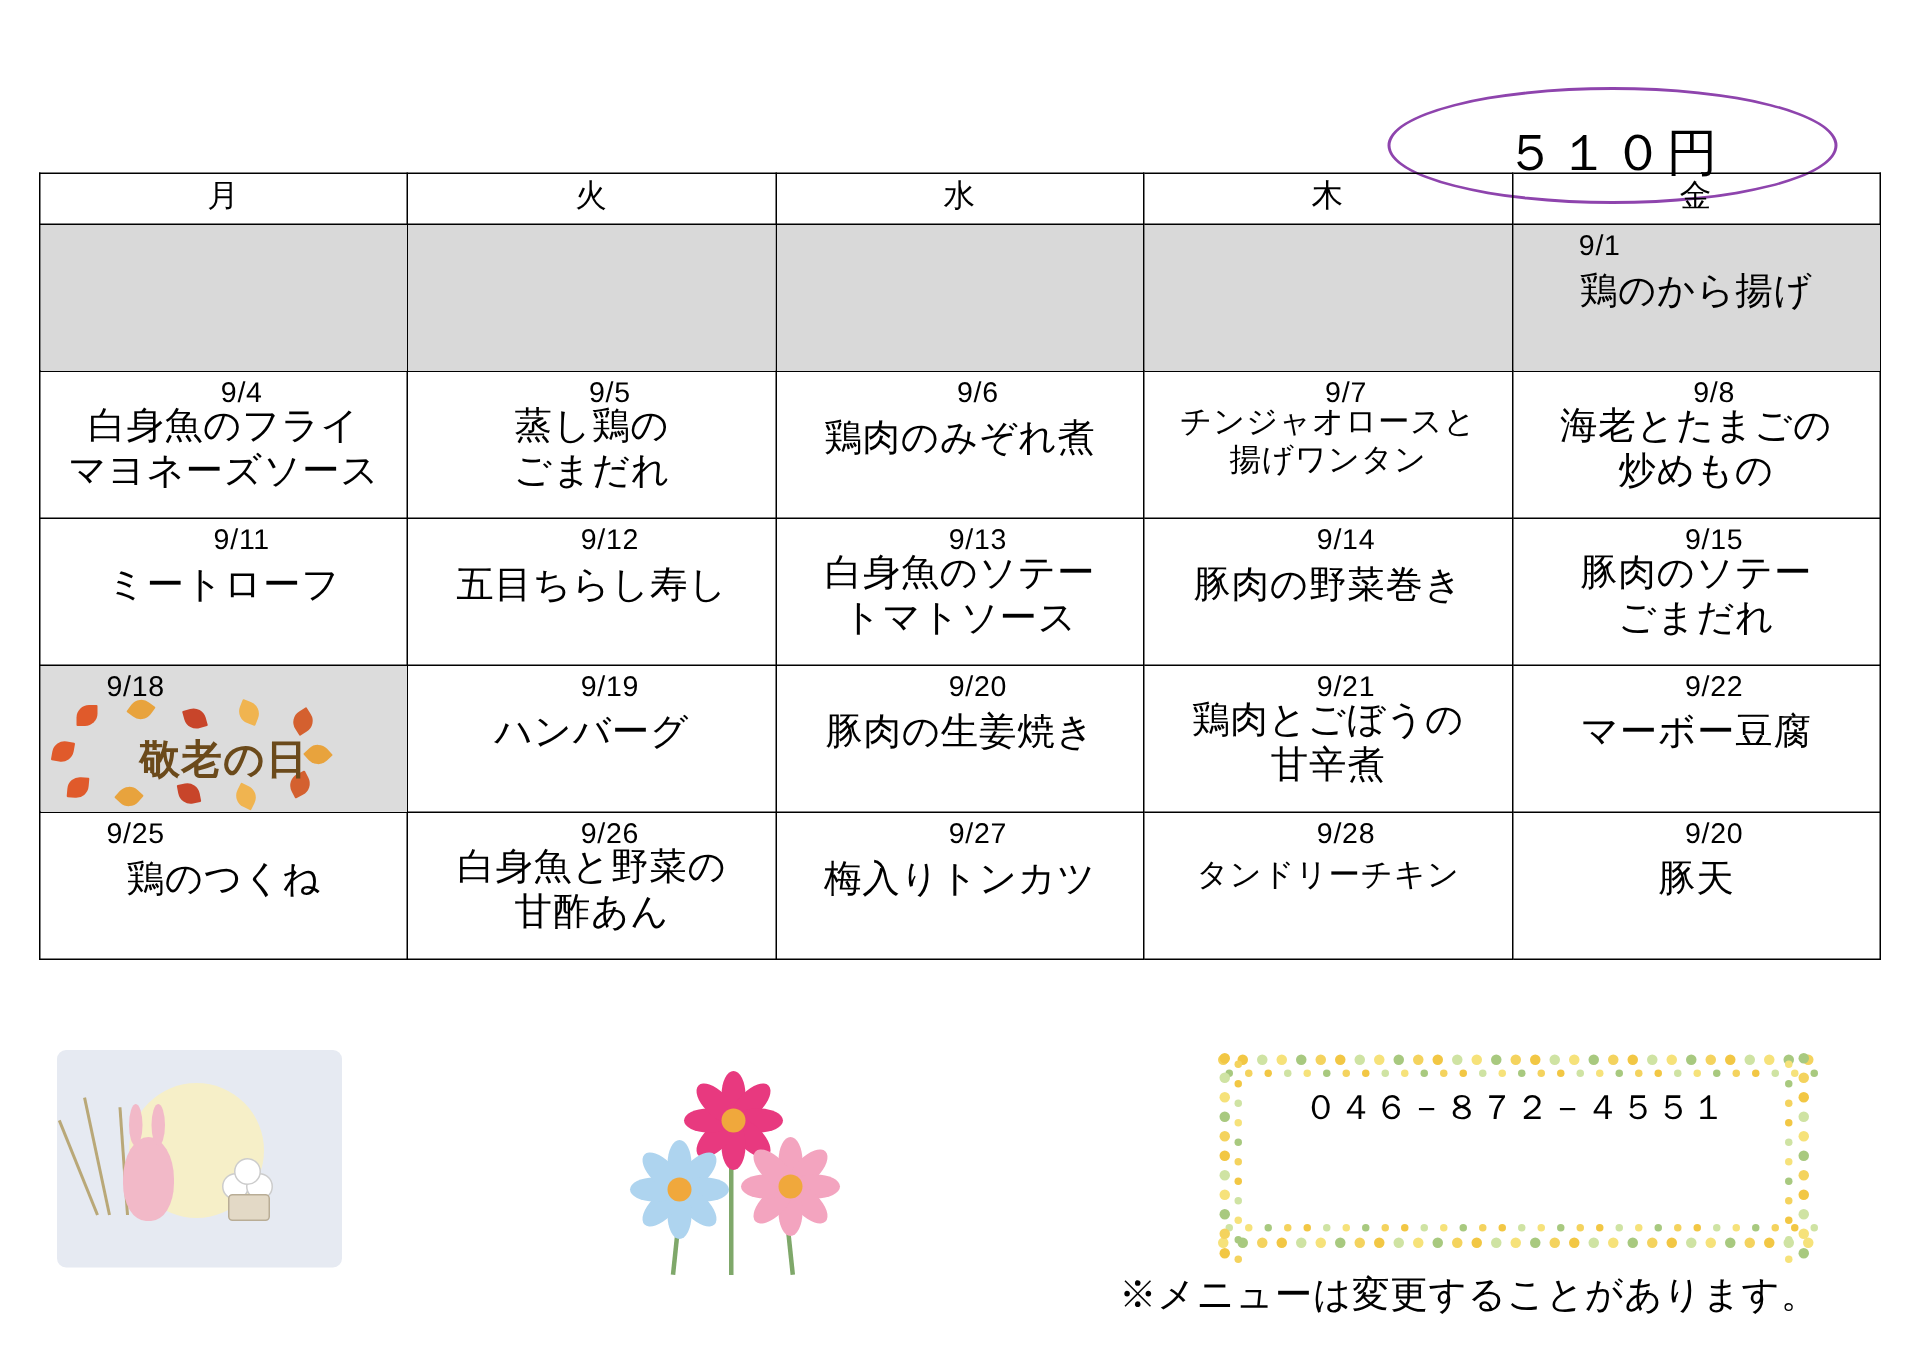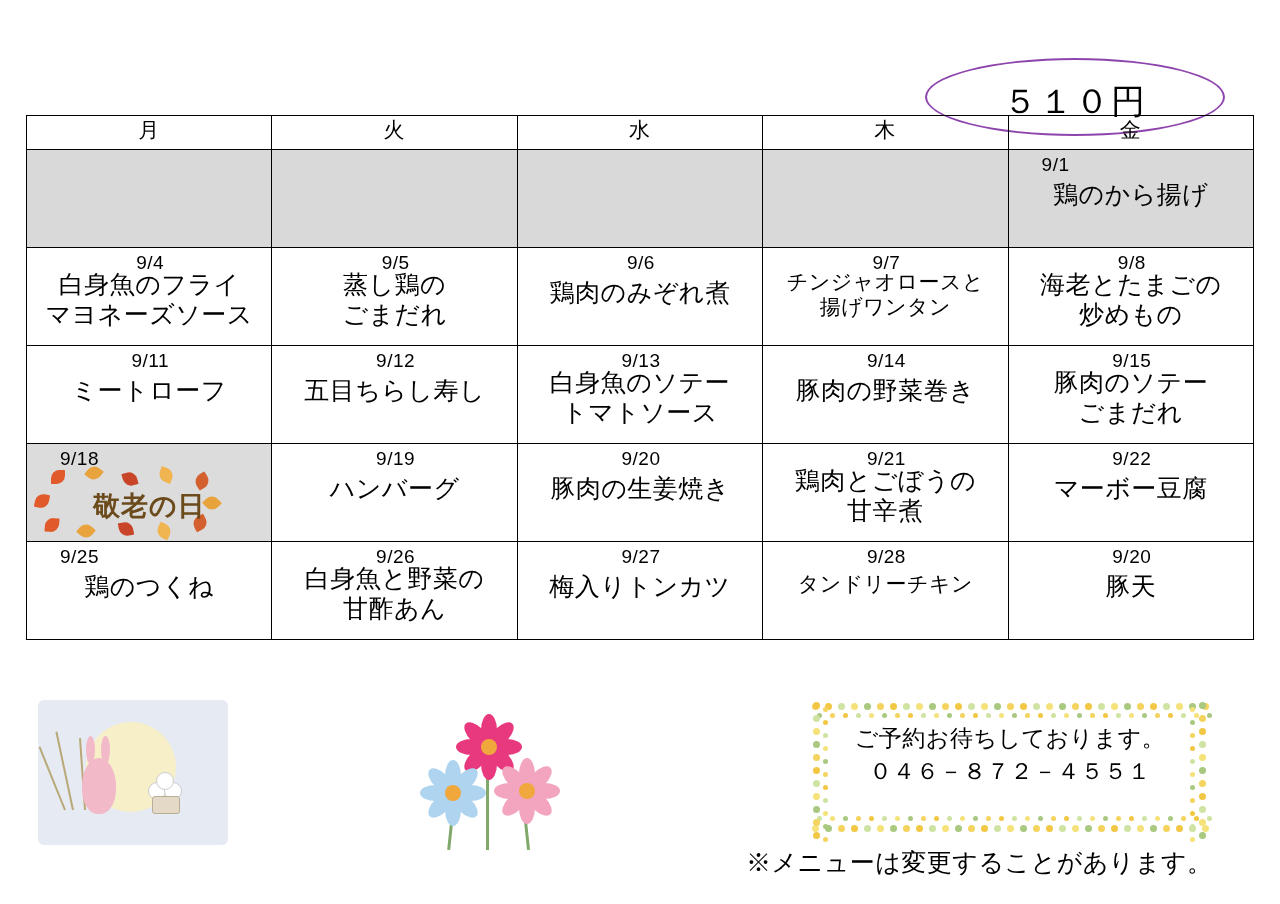--- a/index.html
+++ b/index.html
@@ -77,21 +77,21 @@
     text-align: center;
     letter-spacing: 1px;
   }
   .calendar td {
     height: 97px;
     position: relative;
   }
   .cell-date {
     position: absolute;
     top: 4px;
-    left: 1px;
+    left: 12px;
     width: 100%;
     text-align: center;
     font-size: 19px;
     letter-spacing: 0.5px;
   }
   .cell-date.left {
     text-align: left;
     padding-left: 32px;
     box-sizing: border-box;
   }
@@ -691,17 +691,16 @@
     <div class="dot" style="left: 1px; top: 117px; width: 7px; height: 7px; background: rgb(244, 211, 94);"></div>
     <div class="dot" style="left: 11px; top: 122px; width: 5px; height: 5px; background: rgb(168, 201, 127);"></div>
     <div class="dot" style="left: 387px; top: 117px; width: 7px; height: 7px; background: rgb(246, 226, 122);"></div>
     <div class="dot" style="left: 378px; top: 122px; width: 5px; height: 5px; background: rgb(207, 227, 163);"></div>
     <div class="dot" style="left: 1px; top: 130px; width: 7px; height: 7px; background: rgb(242, 199, 68);"></div>
     <div class="dot" style="left: 11px; top: 135px; width: 5px; height: 5px; background: rgb(244, 211, 94);"></div>
     <div class="dot" style="left: 387px; top: 130px; width: 7px; height: 7px; background: rgb(168, 201, 127);"></div>
     <div class="dot" style="left: 378px; top: 135px; width: 5px; height: 5px; background: rgb(246, 226, 122);"></div>
   </div>
 <div class="notice-text">
-  <div>ご予約お待ちしております。</div>
   <div>０４６－８７２－４５５１</div>
 </div>
 
 <div class="disclaimer">※メニューは変更することがあります。</div>
 
 </body></html>

